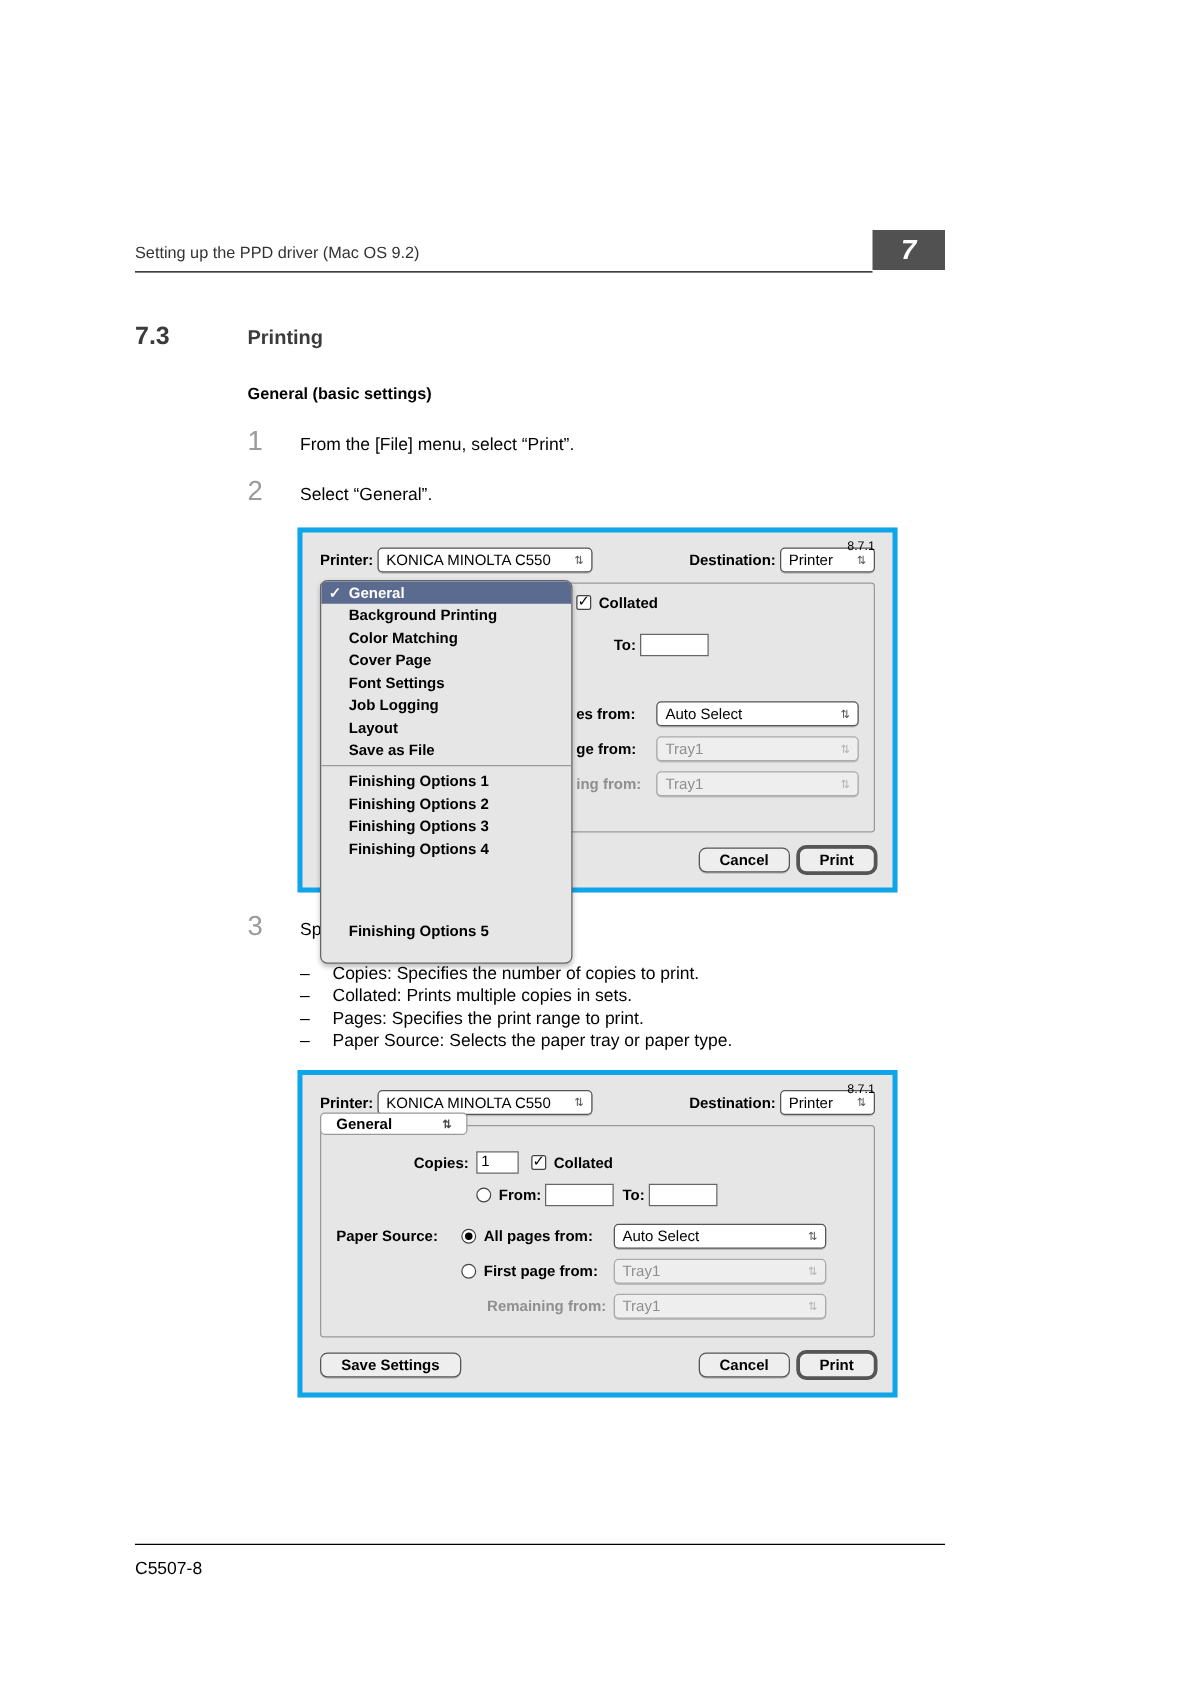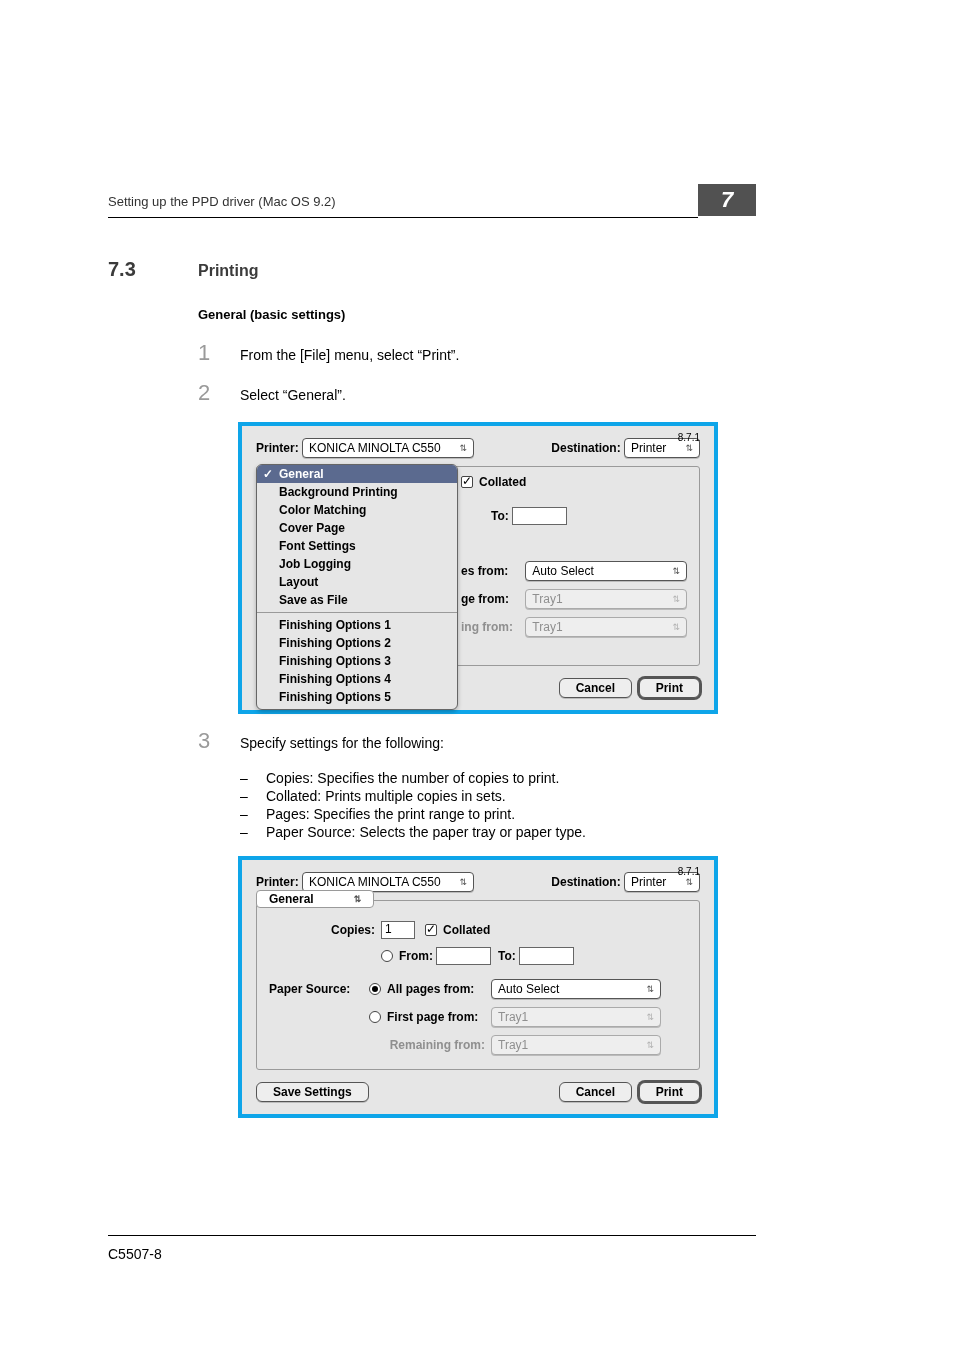--- a/index.html
+++ b/index.html
@@ -148,21 +148,21 @@
     border-radius:6px; z-index:5;
     box-shadow: 0 2px 4px rgba(0,0,0,.25);
     width:202px;
     overflow:hidden;
   }
   .popup-item {
     padding:2px 10px 2px 22px; font-weight:bold; font-size:12px;
     position:relative;
   }
   .popup-item:first-child { padding-top:5px; }
-  .popup-item:last-child  { padding-bottom:5px; }
+  .popup-item:last-child  { padding-bottom:18px;margin-top:48px; }
   .popup-item.sel { background:#5b6a8f; color:#fff;}
   .popup-check::before{
     content:"✓"; position:absolute; left:6px; color:#fff;
   }
   .popup-divider{ height:0; border-top:1px solid #9a9a9a; margin:3px 0;}
   .popup-handle{
     position:absolute; right:-18px; top:-3px; width:18px;height:22px;
     background:#5b6a8f;border:1px solid #3d4b6e;border-left:none;
     border-top-right-radius:6px; border-bottom-right-radius:6px;
   }

